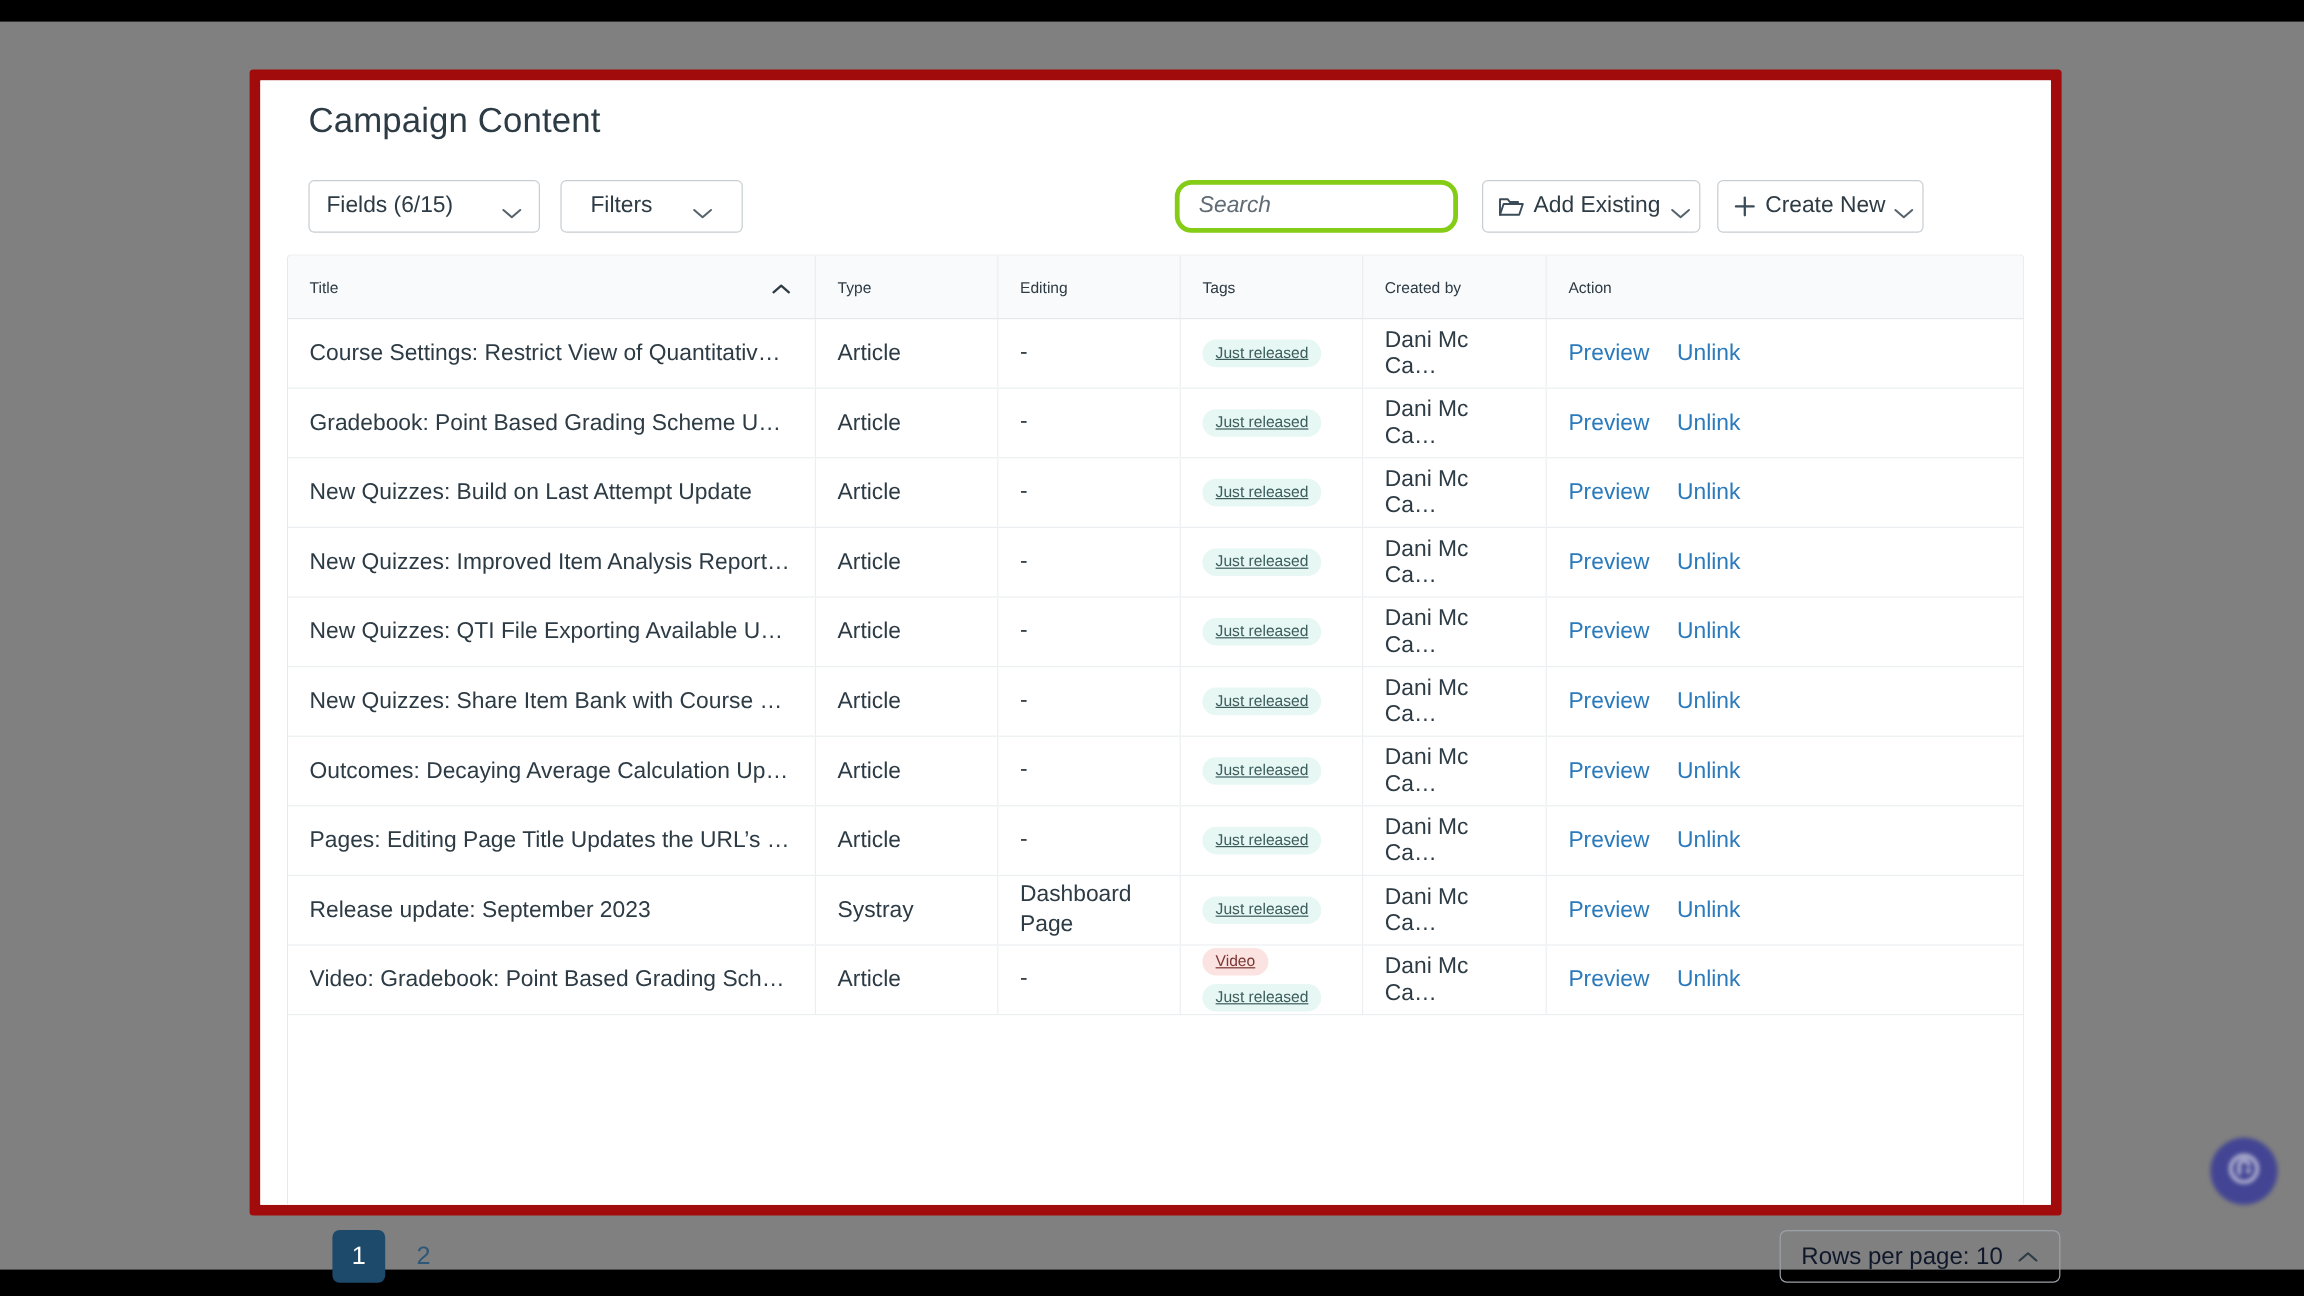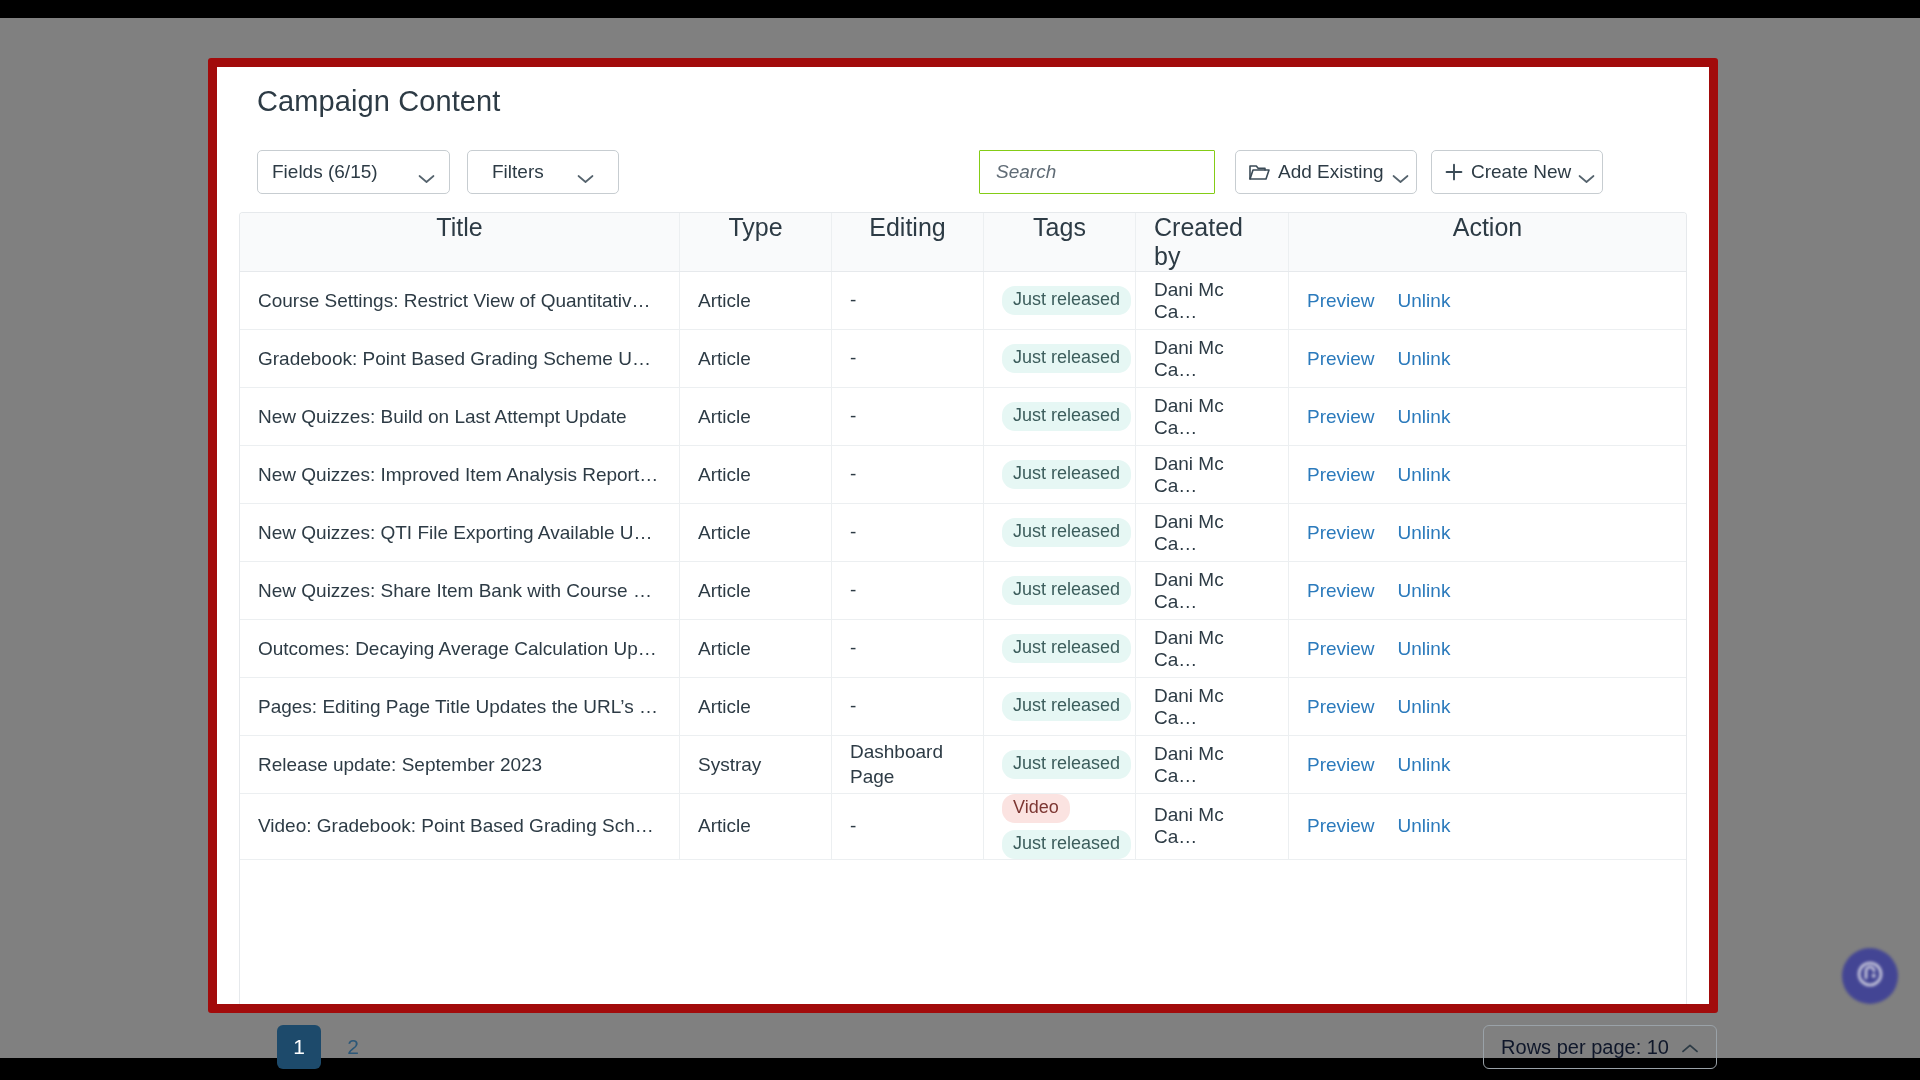--- a/index.html
+++ b/index.html
@@ -86,22 +86,22 @@
   }
 
   .btn-fields { left: 18px; width: 193px; padding: 0 14px; justify-content: space-between; }
   .btn-filters { left: 228px; width: 152px; padding: 0 24px; justify-content: space-between; }
 
   .search-wrap {
     position: absolute;
     left: 740px;
     width: 236px;
     height: 44px;
-    border: 1px solid #84cc16;
-    border-radius: 1px;
+    border: 4px solid #84cc16;
+    border-radius: 14px;
     background: #ffffff;
     display: flex;
     align-items: center;
     padding: 0 7px 0 16px;
   }
   .search-input {
     flex: 1;
     border: none;
     outline: none;
     font-size: 19px;
@@ -162,46 +162,47 @@
   }
   .c:last-child { border-right: none; }
 
   .c-title   { width: 440px; }
   .c-type    { width: 152px; }
   .c-ctx     { width: 152px; }
   .c-tags    { width: 152px; }
   .c-created { width: 153px; }
   .c-action  { flex: 1; gap: 23px; }
 
-  .row.head .c { font-size: 25px; color: #2d3b45; flex-direction: column; }
+  .row.head .c { font-size: 13px; color: #2d3b45; }
 
   .c-title .truncate {
     display: block;
     white-space: nowrap;
     overflow: hidden;
     text-overflow: ellipsis;
     max-width: 100%;
   }
 
   .head .c-title { justify-content: space-between; }
   .sort-arrow { width: 16px; height: 10px; flex: none; margin-right: 2px; }
 
   .tags-stack {
     display: flex;
     flex-direction: column;
     gap: 7px;
     align-items: flex-start;
   }
   .tag {
     display: inline-block;
-    font-size: 18px;
+    font-size: 13px;
     padding: 4px 11px 5px;
     border-radius: 13px;
     line-height: 1.1;
     white-space: nowrap;
+    text-decoration: underline;
   }
   .tag-released { background: #e6f7f4; color: #3c5d5c; }
   .tag-video    { background: #fbe3e1; color: #7c3632; }
 
   .ctx-wrap { line-height: 1.28; }
 
   .link {
     color: #2b7abc;
     font-size: 19px;
     cursor: pointer;

